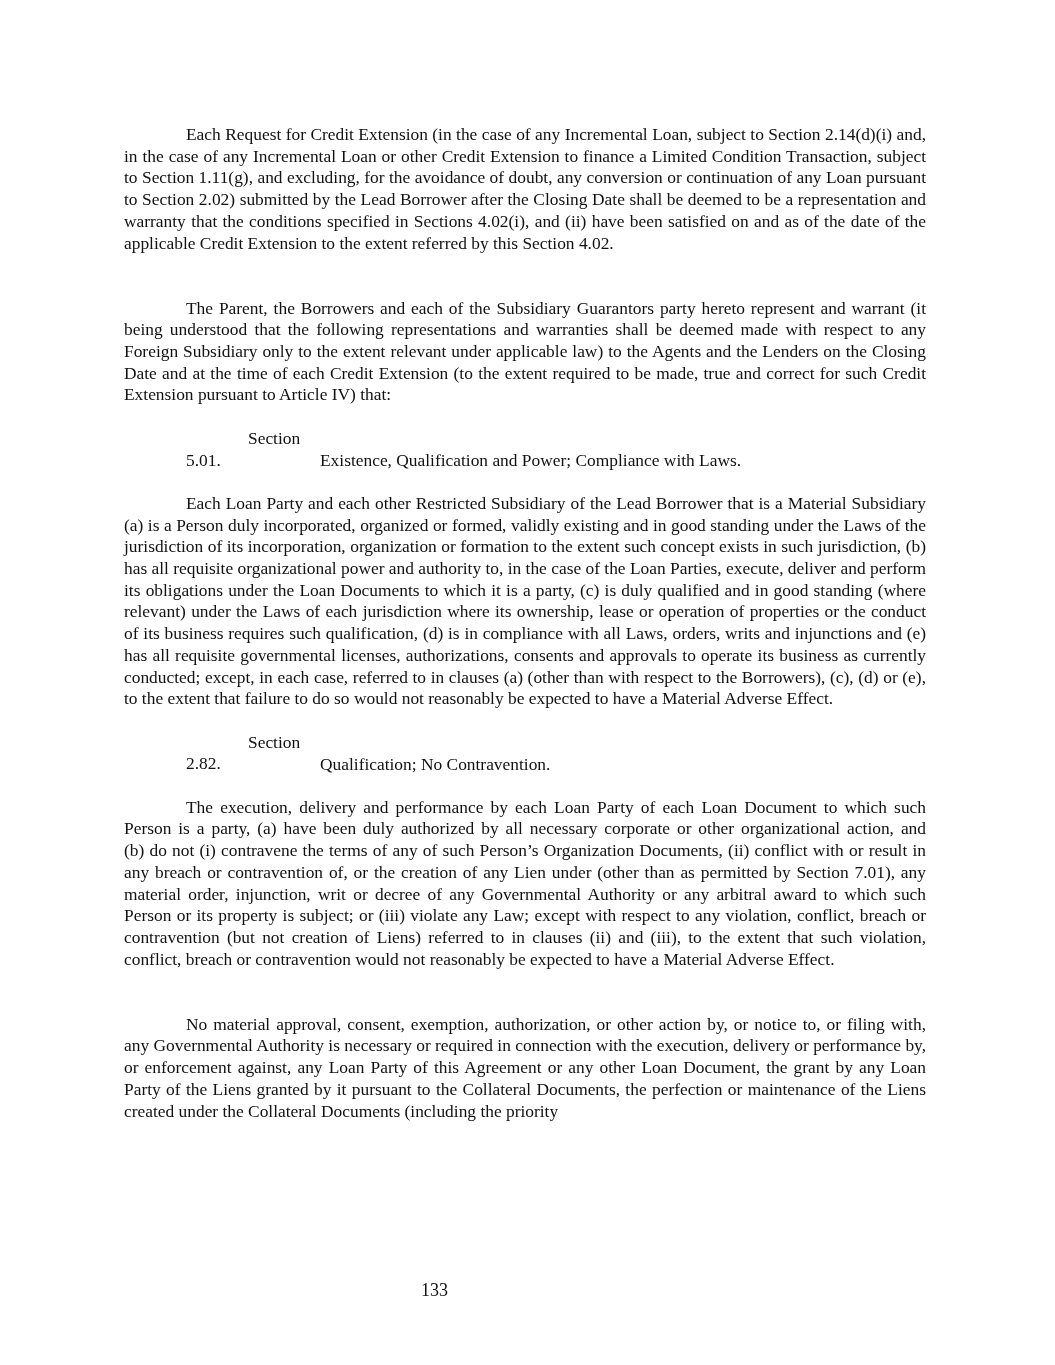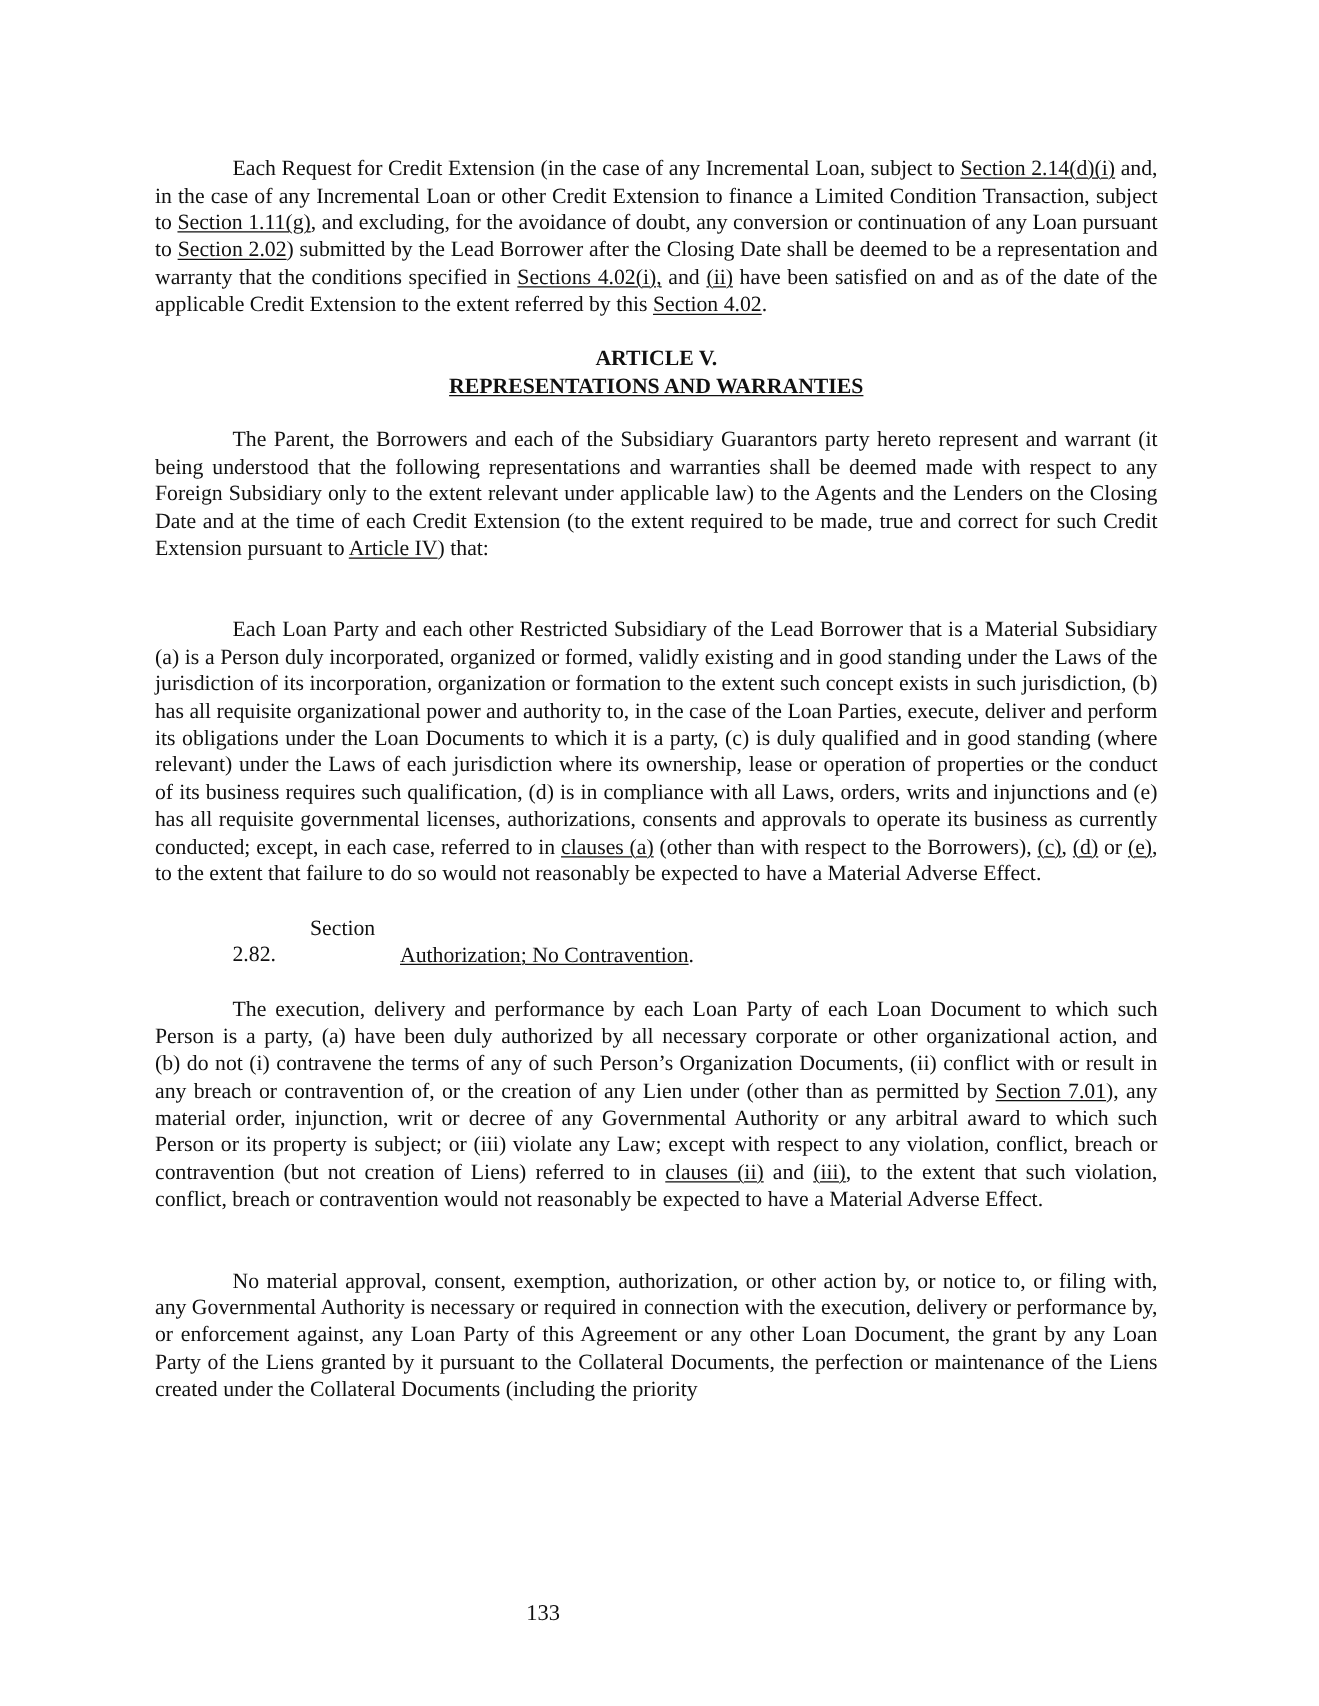--- a/index.html
+++ b/index.html
@@ -6,53 +6,52 @@
   body {
     width: 1055px; height: 1365px; position: relative; overflow: hidden;
     font-family: "Liberation Serif", "DejaVu Serif", serif;
     color: #111111;
   }
   .page {
     position: absolute; left: 124px; top: 124px; width: 802px;
     font-size: 17.4px; line-height: 21.7px;
   }
   p { margin: 0; text-align: justify; text-indent: 62px; }
-  .u { text-decoration: underline; text-underline-offset: 2px; text-decoration-thickness: 1px; }
+  .u { text-underline-offset: 2px; text-decoration-thickness: 1px; }
   .gap { height: 21.7px; }
   .article { text-align: center; font-weight: bold; }
   .article div { text-indent: 0; }
   .section-head { text-indent: 62px; text-align: left; }
   .section-head .num { display: inline-block; width: 134px; }
   .page-number {
     position: absolute; top: 1280px; left: 0; width: 869px; text-align: center;
     font-size: 18px;
   }
 </style>
 </head>
 <body>
 
 <div class="page">
   <p>Each Request for Credit Extension (in the case of any Incremental Loan, subject to <span class="u">Section 2.14(d)(i)</span> and, in the case of any Incremental Loan or other Credit Extension to finance a Limited Condition Transaction, subject to <span class="u">Section 1.11(g)</span>, and excluding, for the avoidance of doubt, any conversion or continuation of any Loan pursuant to <span class="u">Section 2.02</span>) submitted by the Lead Borrower after the Closing Date shall be deemed to be a representation and warranty that the conditions specified in <span class="u">Sections 4.02(i),</span> and <span class="u">(ii)</span> have been satisfied on and as of the date of the applicable Credit Extension to the extent referred by this <span class="u">Section 4.02</span>.</p>
   <div class="gap"></div>
 
-  <div class="article">
-    <div>ARTICLE V.</div>
-    <div><span class="u">REPRESENTATIONS AND WARRANTIES</span></div>
-  </div>
   <div class="gap"></div>
 
   <p>The Parent, the Borrowers and each of the Subsidiary Guarantors party hereto represent and warrant (it being understood that the following representations and warranties shall be deemed made with respect to any Foreign Subsidiary only to the extent relevant under applicable law) to the Agents and the Lenders on the Closing Date and at the time of each Credit Extension (to the extent required to be made, true and correct for such Credit Extension pursuant to <span class="u">Article IV</span>) that:</p>
   <div class="gap"></div>
 
+  <p class="section-head">
+    <span class="num">Section 5.01.</span><span class="u">Existence, Qualification and Power; Compliance with Laws</span>.
+  </p>
   <div class="gap"></div>
   <p>Each Loan Party and each other Restricted Subsidiary of the Lead Borrower that is a Material Subsidiary (a) is a Person duly incorporated, organized or formed, validly existing and in good standing under the Laws of the jurisdiction of its incorporation, organization or formation to the extent such concept exists in such jurisdiction, (b) has all requisite organizational power and authority to, in the case of the Loan Parties, execute, deliver and perform its obligations under the Loan Documents to which it is a party, (c) is duly qualified and in good standing (where relevant) under the Laws of each jurisdiction where its ownership, lease or operation of properties or the conduct of its business requires such qualification, (d) is in compliance with all Laws, orders, writs and injunctions and (e) has all requisite governmental licenses, authorizations, consents and approvals to operate its business as currently conducted; except, in each case, referred to in <span class="u">clauses (a)</span> (other than with respect to the Borrowers), <span class="u">(c)</span>, <span class="u">(d)</span> or <span class="u">(e)</span>, to the extent that failure to do so would not reasonably be expected to have a Material Adverse Effect.</p>
   <div class="gap"></div>
 
   <p class="section-head">
-    <span class="num">Section 2.82.</span><span class="u">Authorization; No Contravention</span>.
+    <span class="num">Section 2.82.</span><span class="u">Qualification; No Contravention</span>.
   </p>
   <div class="gap"></div>
   <p>The execution, delivery and performance by each Loan Party of each Loan Document to which such Person is a party, (a) have been duly authorized by all necessary corporate or other organizational action, and (b)&nbsp;do not (i)&nbsp;contravene the terms of any of such Person’s Organization Documents, (ii) conflict with or result in any breach or contravention of, or the creation of any Lien under (other than as permitted by <span class="u">Section 7.01</span>), any material order, injunction, writ or decree of any Governmental Authority or any arbitral award to which such Person or its property is subject; or (iii) violate any Law; except with respect to any violation, conflict, breach or contravention (but not creation of Liens) referred to in <span class="u">clauses (ii)</span> and <span class="u">(iii)</span>, to the extent that such violation, conflict, breach or contravention would not reasonably be expected to have a Material Adverse Effect.</p>
   <div class="gap"></div>
 
   <div class="gap"></div>
   <p>No material approval, consent, exemption, authorization, or other action by, or notice to, or filing with, any Governmental Authority is necessary or required in connection with the execution, delivery or performance by, or enforcement against, any Loan Party of this Agreement or any other Loan Document, the grant by any Loan Party of the Liens granted by it pursuant to the Collateral Documents, the perfection or maintenance of the Liens created under the Collateral Documents (including the priority</p>
 </div>
 
 <div class="page-number">133</div>

